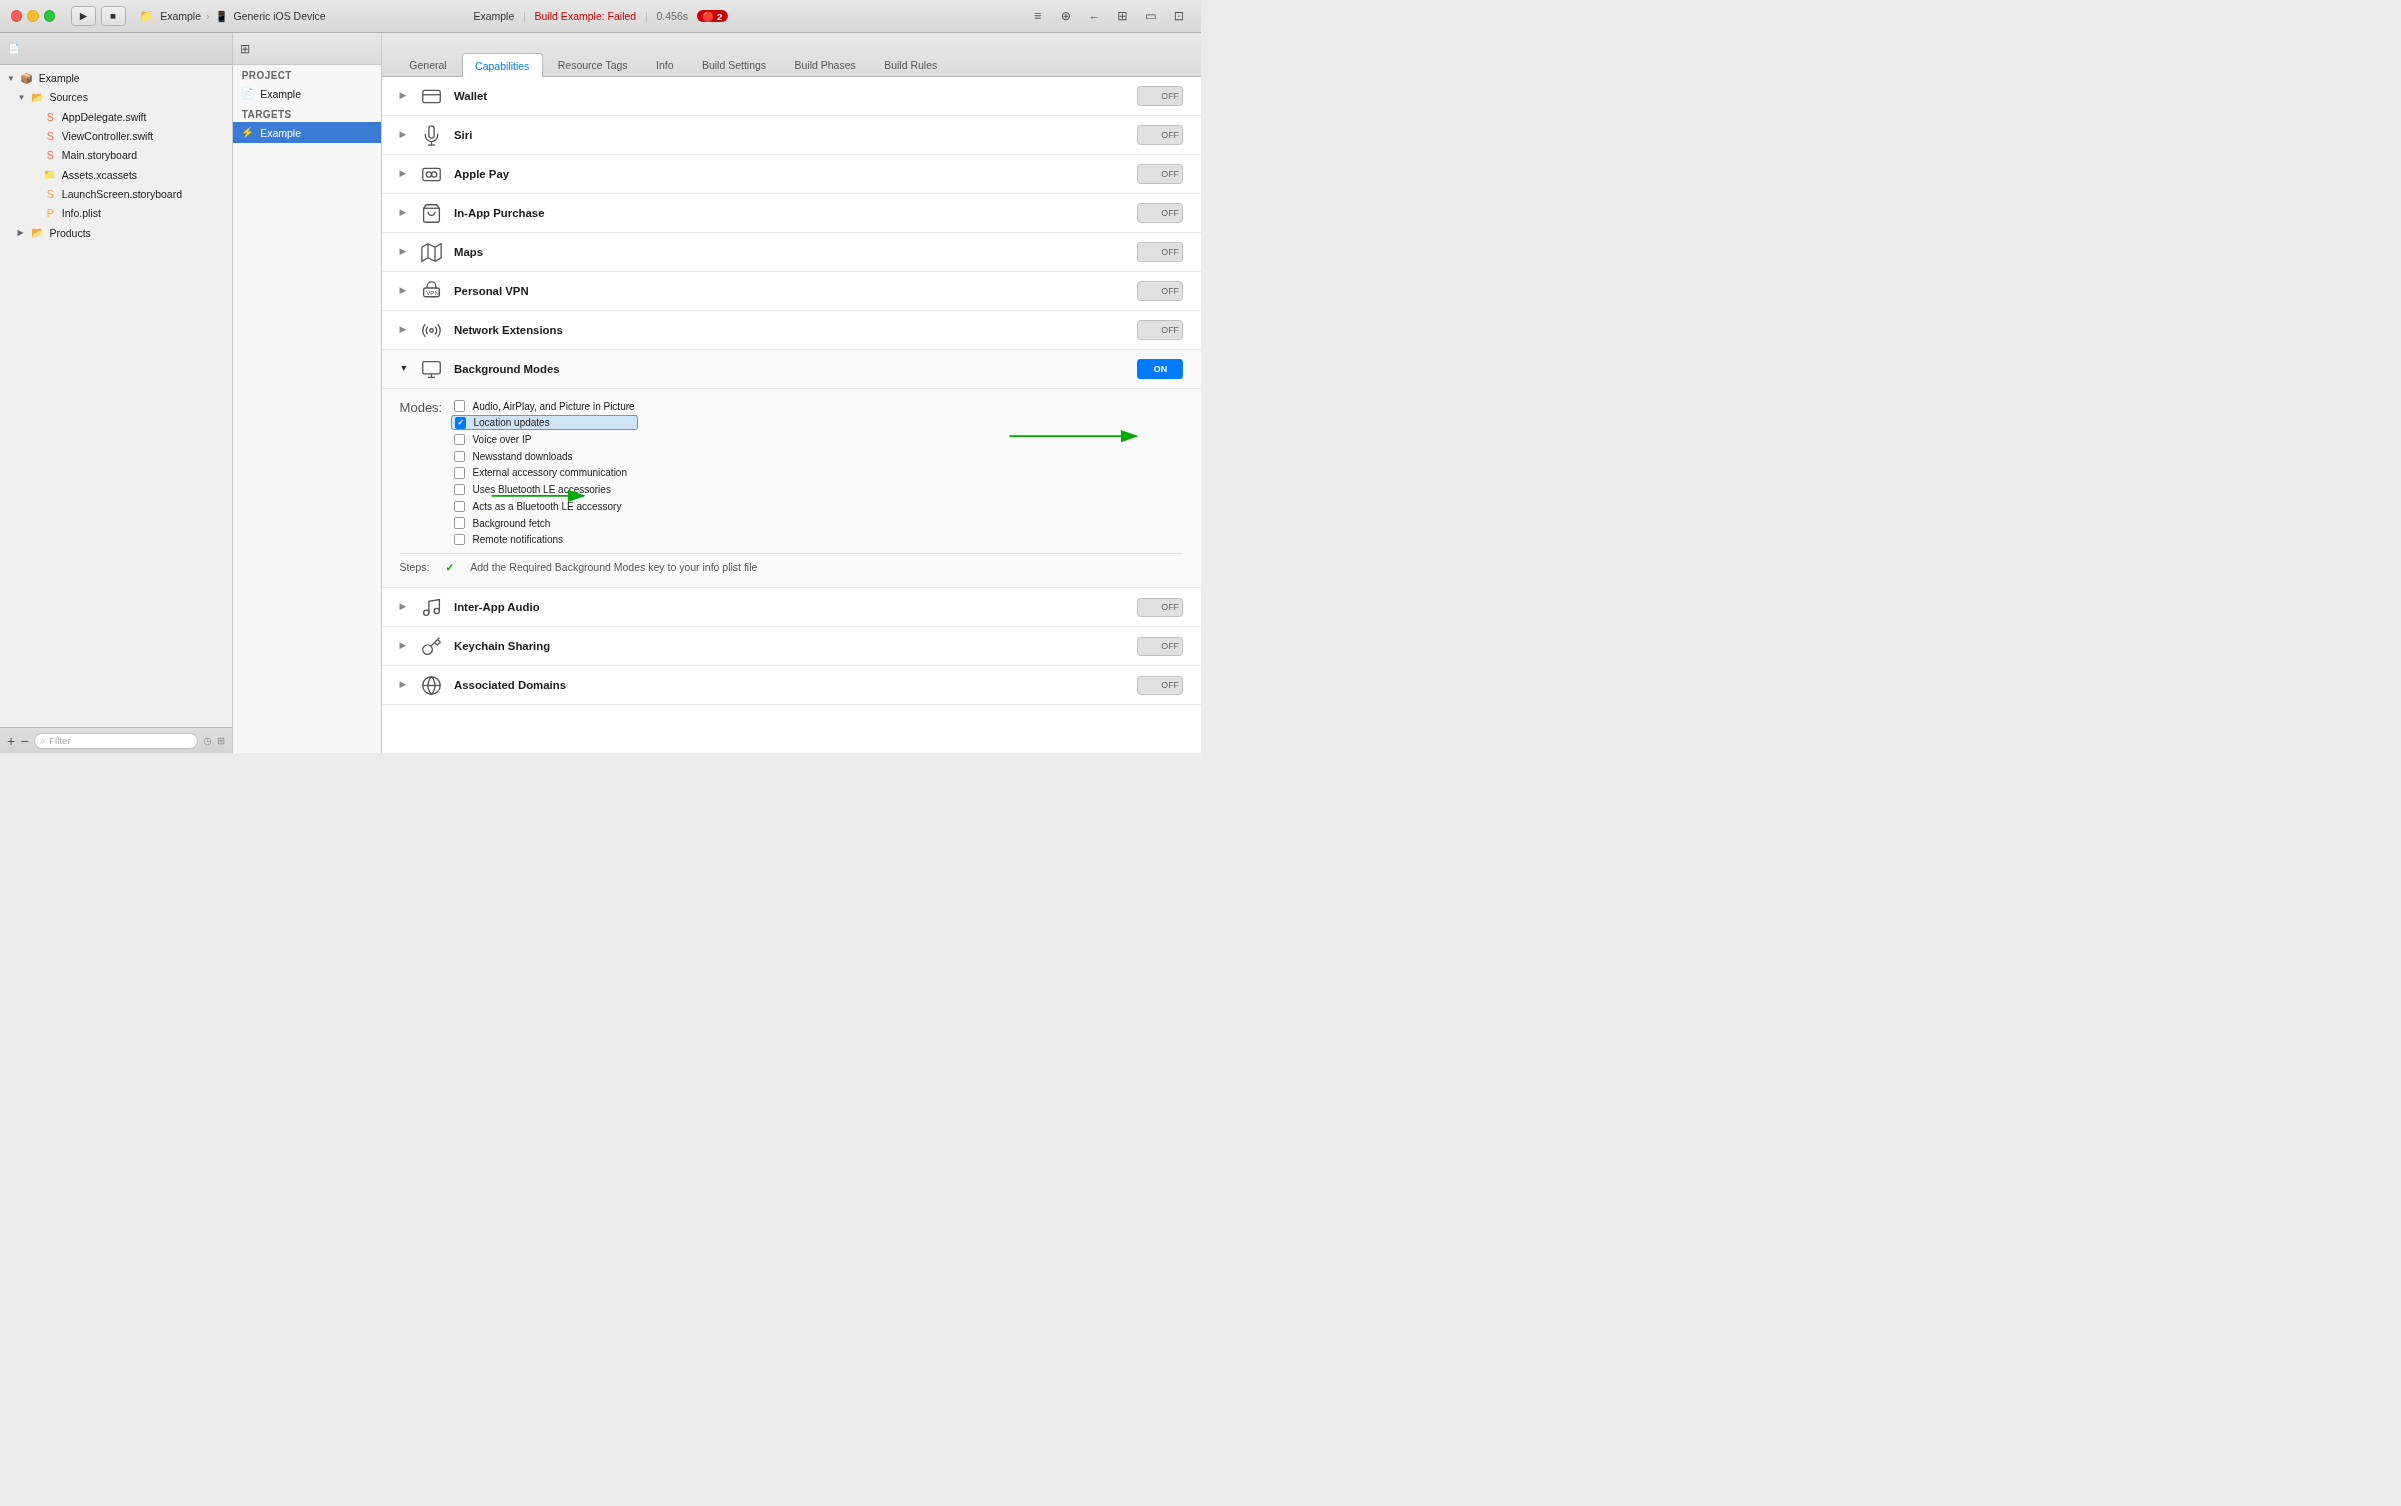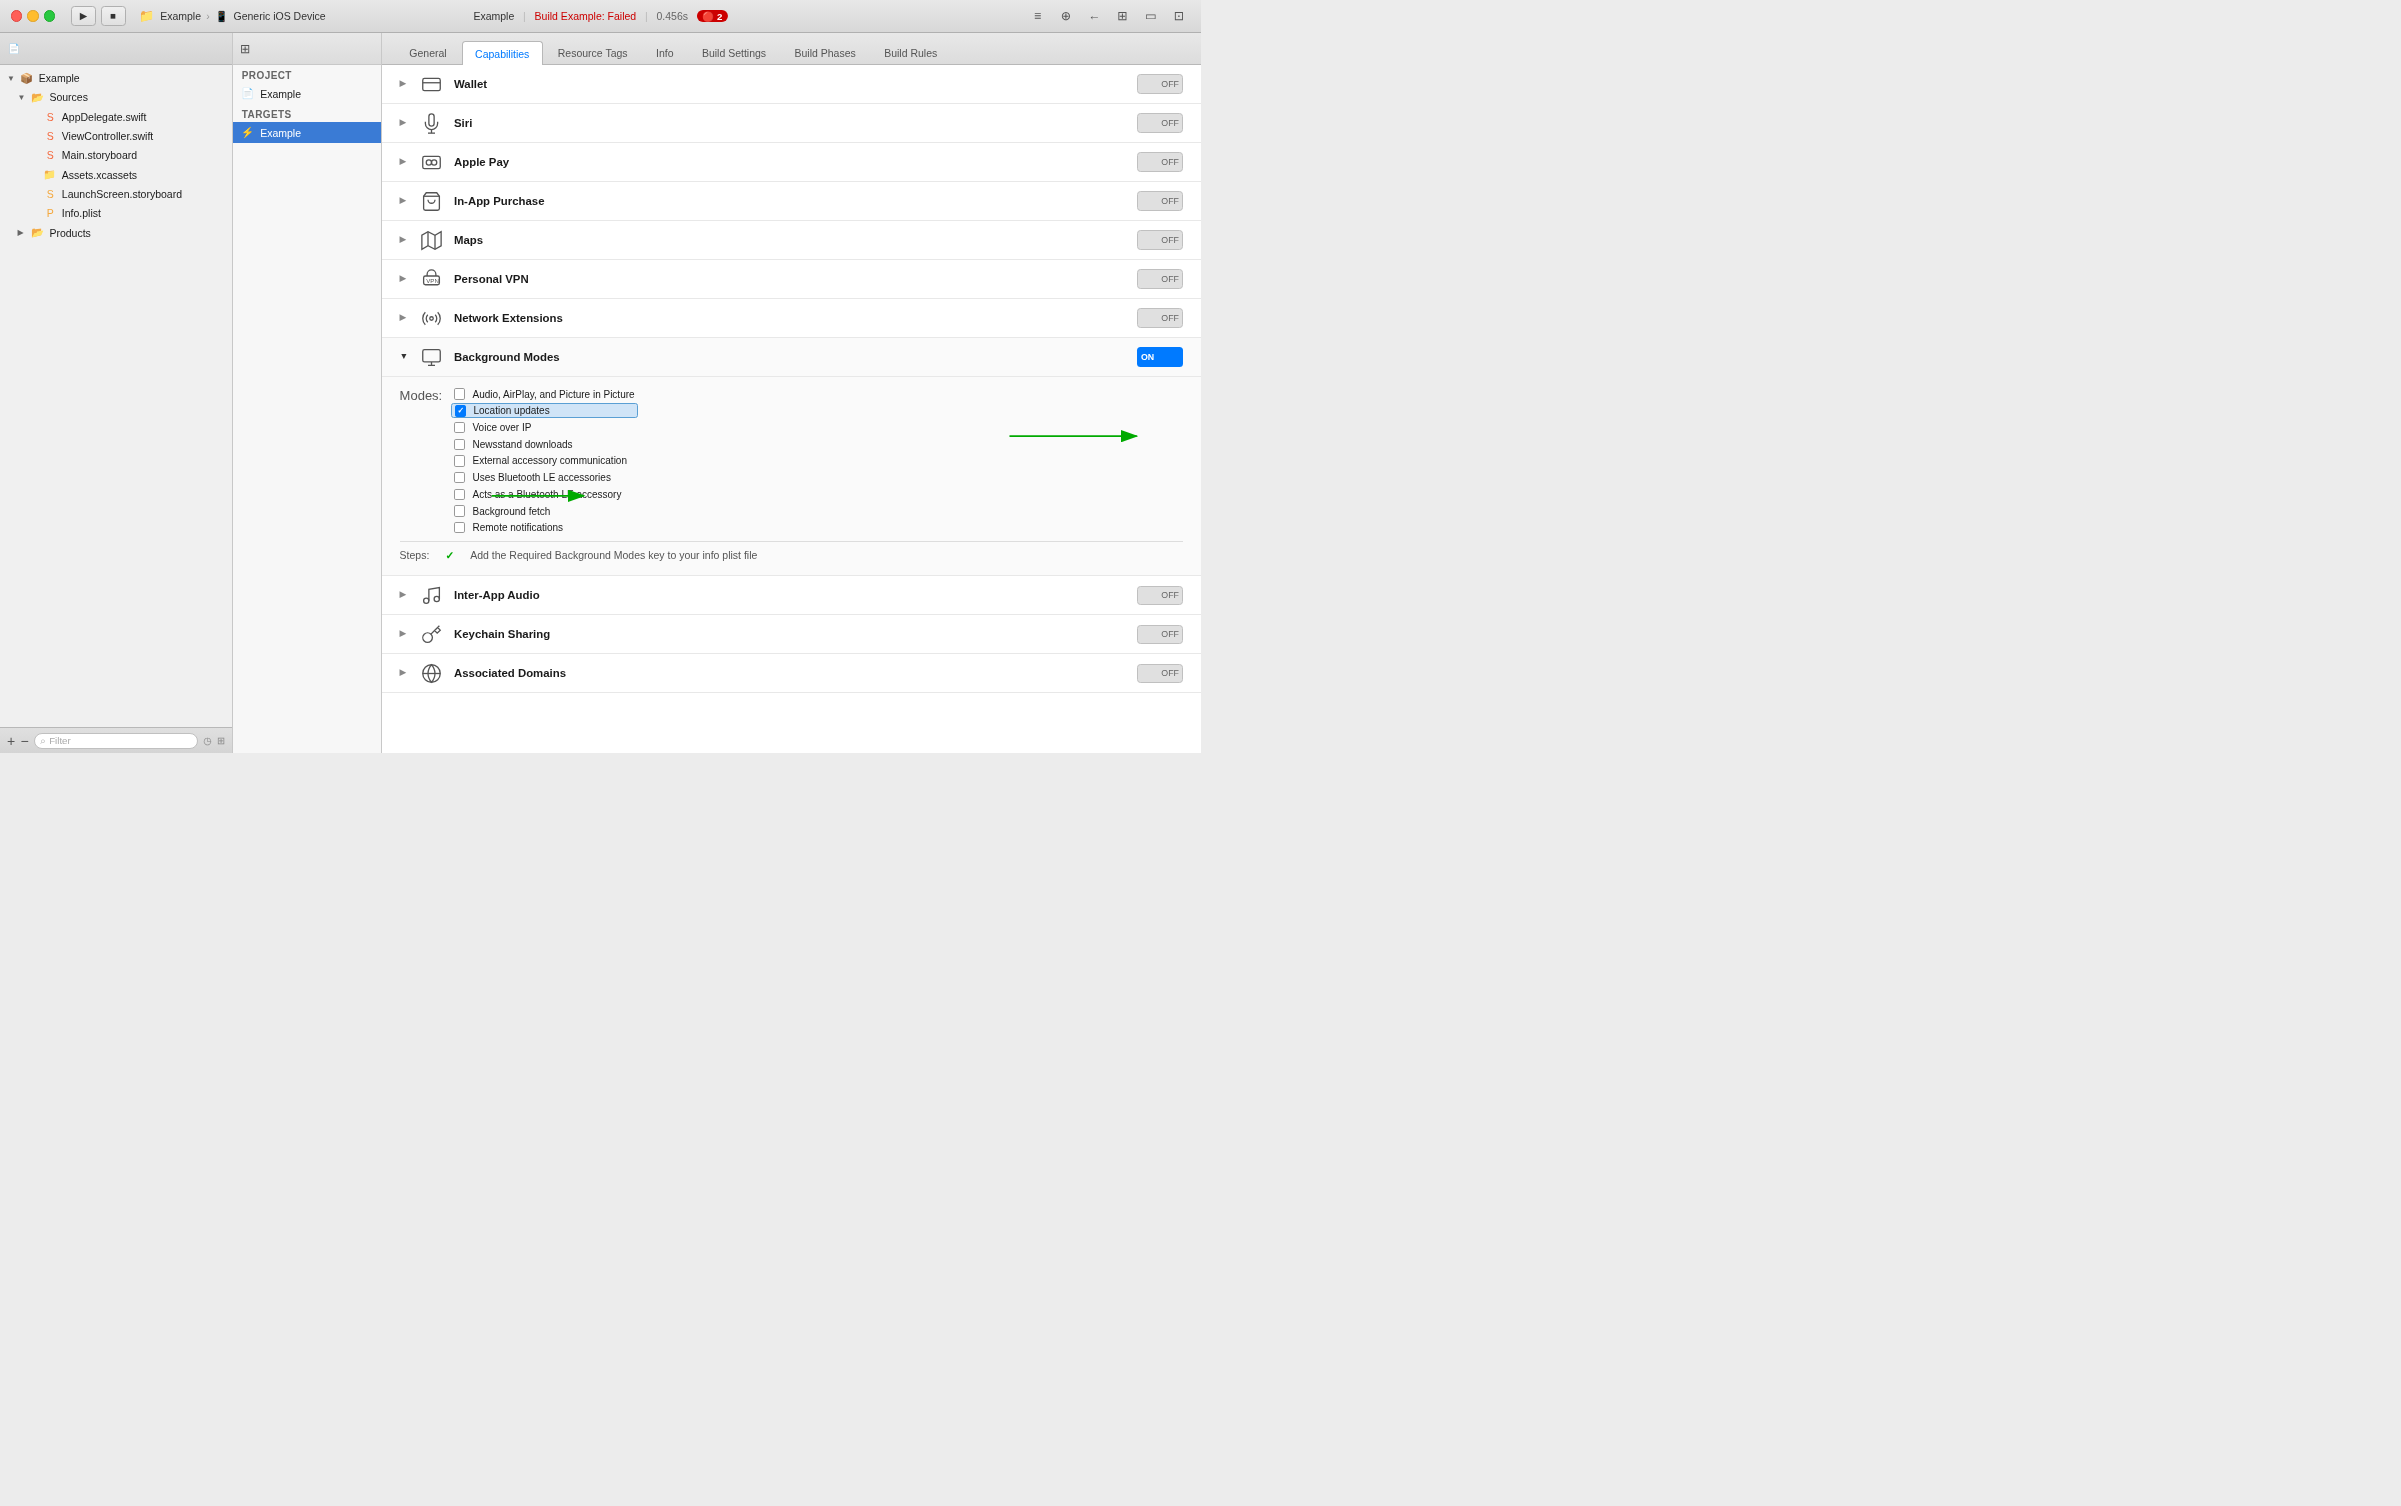--- a/index.html
+++ b/index.html
@@ -59,21 +59,21 @@
     .nav-item { display: flex; align-items: center; padding: 2.6px 8.8px; cursor: pointer; height: 21px; }
     .nav-item.active { background: #3a7bd5; }
     .nav-item.active .nav-item-label { color: white; }
     .nav-item-label { font-size: 10.5px; color: #1a1a1a; }
     .nav-item-icon { margin-right: 5.3px; font-size: 10.5px; }
 
     
     .content-area { flex: 1; display: flex; flex-direction: column; background: white; }
 
     
-    .tabs-bar { height: 32px; background: linear-gradient(to bottom, #e8e8e8, #dcdcdc); border-bottom: 0.9px solid #b8b8b8; display: flex; align-items: flex-end; padding: 0 14px; gap: 1.8px; }
+    .tabs-bar { height: 44px; background: linear-gradient(to bottom, #e8e8e8, #dcdcdc); border-bottom: 0.9px solid #b8b8b8; display: flex; align-items: flex-end; padding: 0 14px; gap: 1.8px; }
     .tab { padding: 5.3px 12.3px; font-size: 10.5px; color: #555; cursor: pointer; border-radius: 3.5px 3.5px 0 0; border: 0.9px solid transparent; border-bottom: none; }
     .tab.active { background: white; border-color: #b8b8b8; color: #007aff; font-weight: 500; position: relative; bottom: -0.9px; }
 
     
     .capabilities-content { flex: 1; overflow-y: auto; background: #ffffff; }
     .cap-row { display: flex; align-items: center; padding: 0 17.6px; height: 39px; border-bottom: 0.9px solid #e8e8e8; cursor: pointer; }
     .cap-row.expanded { background: #fafafa; }
     .cap-arrow { width: 12.3px; height: 12.3px; color: #888; font-size: 8.8px; margin-right: 7px; flex-shrink: 0; }
     .cap-icon { width: 24.6px; height: 24.6px; margin-right: 10.5px; flex-shrink: 0; display: flex; align-items: center; justify-content: center; font-size: 16px; border-radius: 5.3px; }
     .cap-title { flex: 1; font-size: 11.4px; color: #1a1a1a; }
@@ -347,21 +347,21 @@
 
         <div class="cap-row expanded">
           <span class="cap-arrow" style="color:#333;">▼</span>
           <div class="cap-icon">
             <svg width="21" height="21" viewBox="0 0 24 24" fill="none" stroke="#555" stroke-width="1.5">
               <rect x="2" y="3" width="20" height="14" rx="2"></rect>
               <path d="M8 21h8m-4-4v4"></path>
             </svg>
           </div>
           <span class="cap-title"><strong>Background Modes</strong></span>
-          <div class="toggle-on-container" style="background:#007aff;">
+          <div class="toggle-on-container" style="background:#007aff;justify-content:center;">
             <span class="toggle-text-on">ON</span>
           </div>
         </div>
 
         <div class="bg-modes-expanded">
           <div class="modes-label">
             <span style="font-size:13px;color:#555;min-width:44px;">Modes:</span>
             <div class="modes-list">
               <div class="mode-item">
                 <div class="mode-checkbox"></div>

